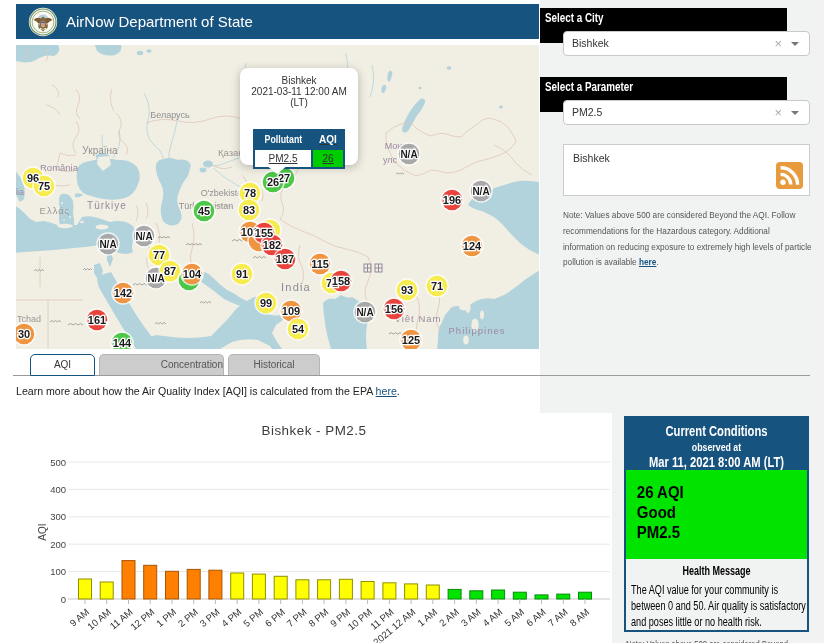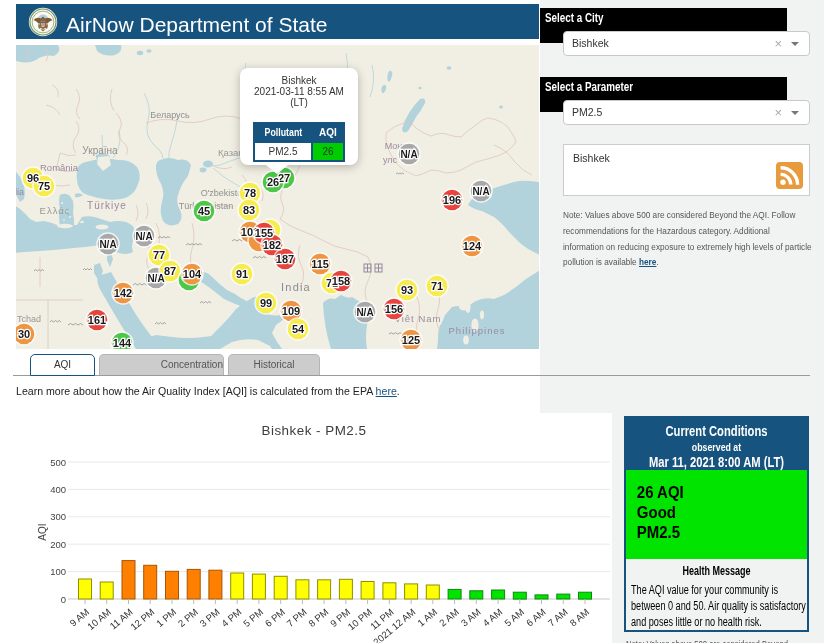--- a/index.html
+++ b/index.html
@@ -1,24 +1,24 @@
 <!DOCTYPE html>
 <html><head><meta charset="utf-8"><style>
 * { margin:0; padding:0; box-sizing:border-box; }
 html,body { width:824px; height:643px; }
 body { position:relative; font-family:"Liberation Sans",sans-serif; background:#fff; overflow:hidden; }
 .abs { position:absolute; }
 .graybg { left:540px; top:0; width:284px; height:643px; background:#f1f2f2; }
 .hdr { left:16px; top:4px; width:523px; height:35px; background:#17537f; color:#fff; }
 .hdr .seal { position:absolute; left:12px; top:2.5px; }
-.hdr .t { position:absolute; left:50px; top:9px; font-size:21px; }
+.hdr .t { position:absolute; left:50px; top:9px; font-size:15px; }
 .map { left:16px; top:45px; width:523px; height:304px; overflow:hidden; }
 .popup { left:240px; top:68px; width:118px; height:97px; background:#fff; border-radius:8px; box-shadow:0 2px 10px rgba(0,0,0,0.25); text-align:center; font-size:10px; color:#333; }
 .popup .ptr { position:absolute; left:26px; top:97px; width:0; height:0; border-left:11px solid transparent; border-right:11px solid transparent; border-top:9px solid #fff; }
-.popup table { border-collapse:collapse; margin:14px auto 0; }
+.popup table { border-collapse:collapse; margin:21px auto 0;text-decoration:underline; }
 .popup th { background:#17537f; color:#fff; font-size:10px; padding:3px 6px; border:2px solid #17537f; }
 .popup td { border:2px solid #17537f; font-size:10px; padding:3px 6px; }
 .tab { top:354px; height:22px; font-size:10px; text-align:center; line-height:20px; border-radius:5px 5px 0 0; }
 .tabline { left:13px; top:375px; width:797px; height:1px; background:#9a9a9a; }
 .tab.on { left:30px; width:65px; background:#fff; border:1px solid #17537f; color:#333; z-index:3; height:22px; }
 .tab.off { background:#ccc; border:1px solid #b5b5b5; border-bottom:none; color:#555; height:21px; }
 .learn { left:16px; top:385px; font-size:10.6px; color:#222; }
 .learn a { color:#17537f; text-decoration:underline; }
 .chartpanel { left:0; top:413px; width:612px; height:230px; background:#fff; }
 .sbar { left:540px; width:247px; height:35px; background:#000000; color:#fff; }
@@ -308,21 +308,21 @@
       <text x="465" y="149.8" text-anchor="middle" font-size="10" font-weight="bold" fill="#1a1a1a" stroke="#ffffff" stroke-width="2.6" paint-order="stroke" font-family="Liberation Sans, sans-serif">N/A</text>
       <text x="456" y="204.8" text-anchor="middle" font-size="11" font-weight="bold" fill="#1a1a1a" stroke="#ffffff" stroke-width="2.6" paint-order="stroke" font-family="Liberation Sans, sans-serif">124</text>
       <text x="421" y="244.8" text-anchor="middle" font-size="11" font-weight="bold" fill="#1a1a1a" stroke="#ffffff" stroke-width="2.6" paint-order="stroke" font-family="Liberation Sans, sans-serif">71</text>
       <text x="391" y="248.8" text-anchor="middle" font-size="11" font-weight="bold" fill="#1a1a1a" stroke="#ffffff" stroke-width="2.6" paint-order="stroke" font-family="Liberation Sans, sans-serif">93</text>
       <text x="349" y="270.8" text-anchor="middle" font-size="10" font-weight="bold" fill="#1a1a1a" stroke="#ffffff" stroke-width="2.6" paint-order="stroke" font-family="Liberation Sans, sans-serif">N/A</text>
       <text x="378" y="267.8" text-anchor="middle" font-size="11" font-weight="bold" fill="#1a1a1a" stroke="#ffffff" stroke-width="2.6" paint-order="stroke" font-family="Liberation Sans, sans-serif">156</text>
       <text x="395" y="298.8" text-anchor="middle" font-size="11" font-weight="bold" fill="#1a1a1a" stroke="#ffffff" stroke-width="2.6" paint-order="stroke" font-family="Liberation Sans, sans-serif">125</text>
     </svg></div>
 <div class="abs popup">
   <div style="margin-top:7px">Bishkek</div>
-  <div>2021-03-11 8:55 AM</div>
+  <div>2021-03-11 12:00 AM</div>
   <div>(LT)</div>
   <table>
       <tbody>
         <tr>
           <th style="width:58px"><span style="display:inline-block;transform:scaleX(0.88)">Pollutant</span></th>
           <th style="width:32px">AQI</th>
         </tr>
   <tr>
           <td style="background:#fff">PM2.5</td>
           <td style="background:#00cd00">26</td>

